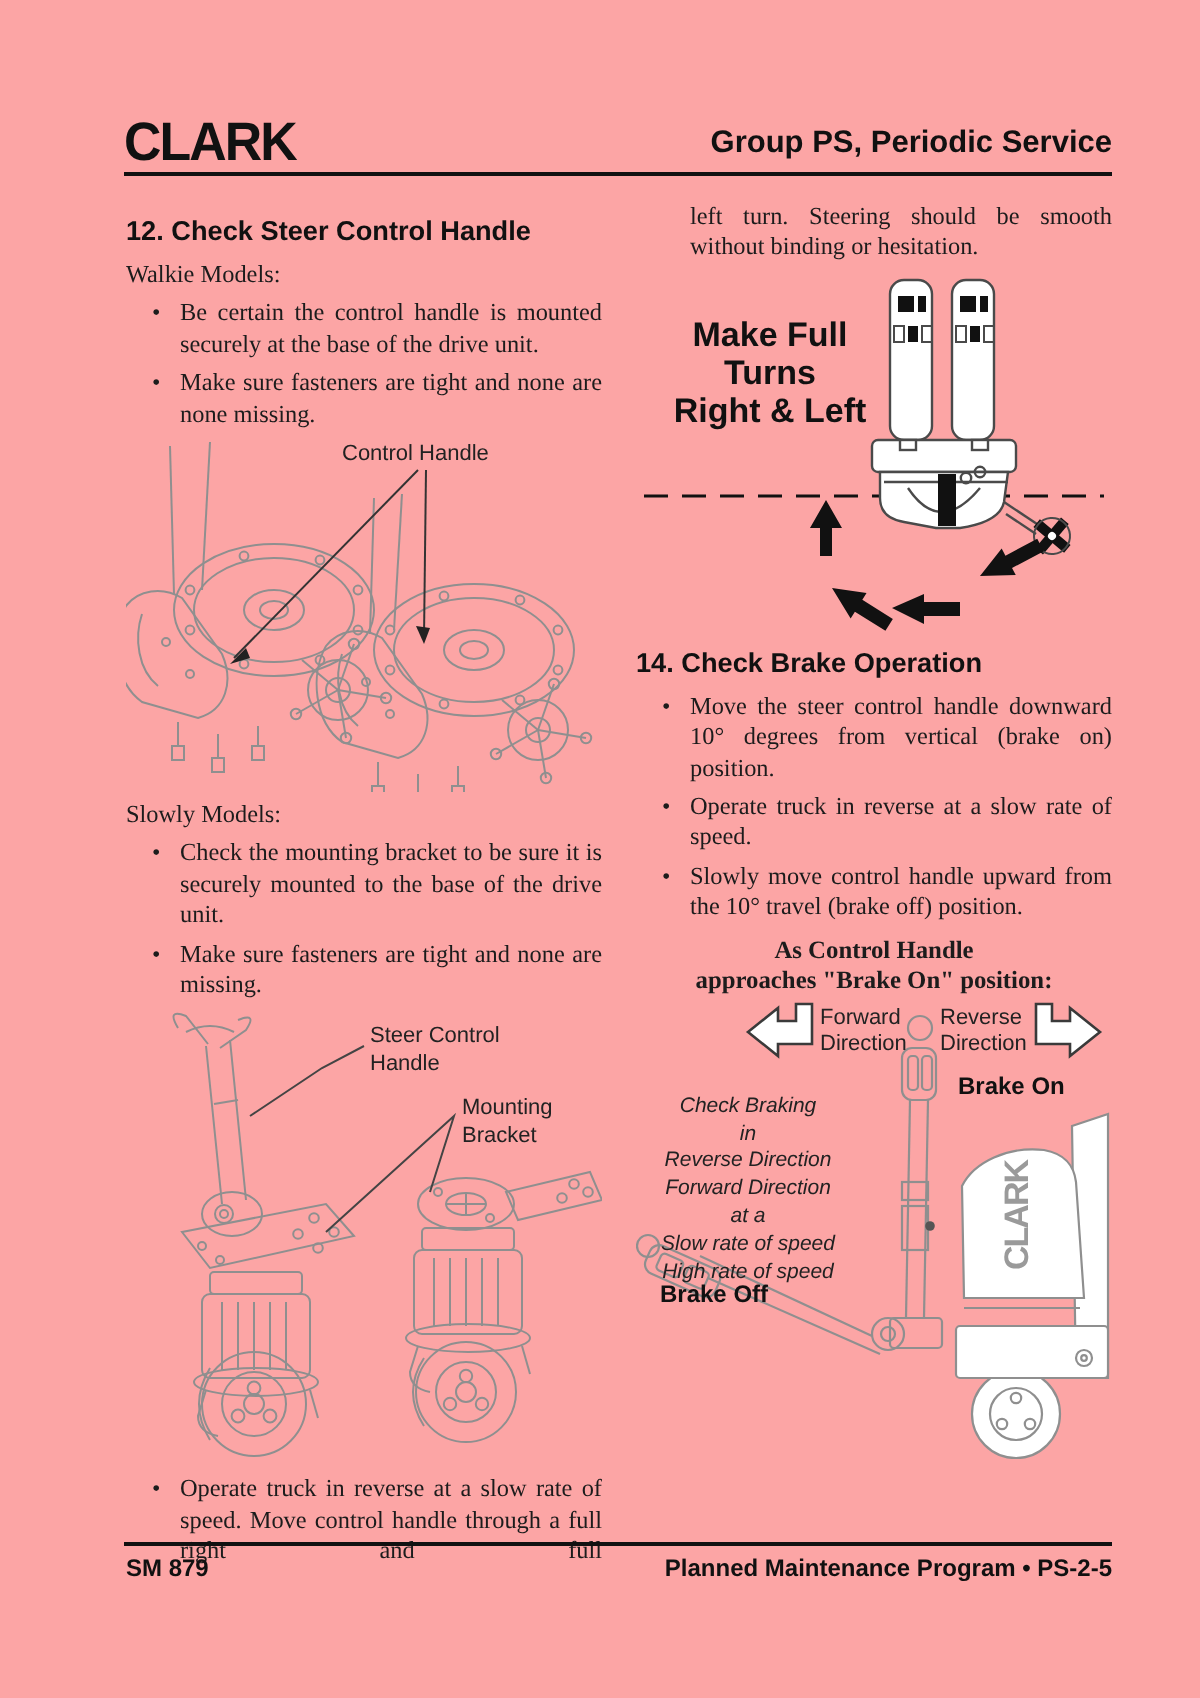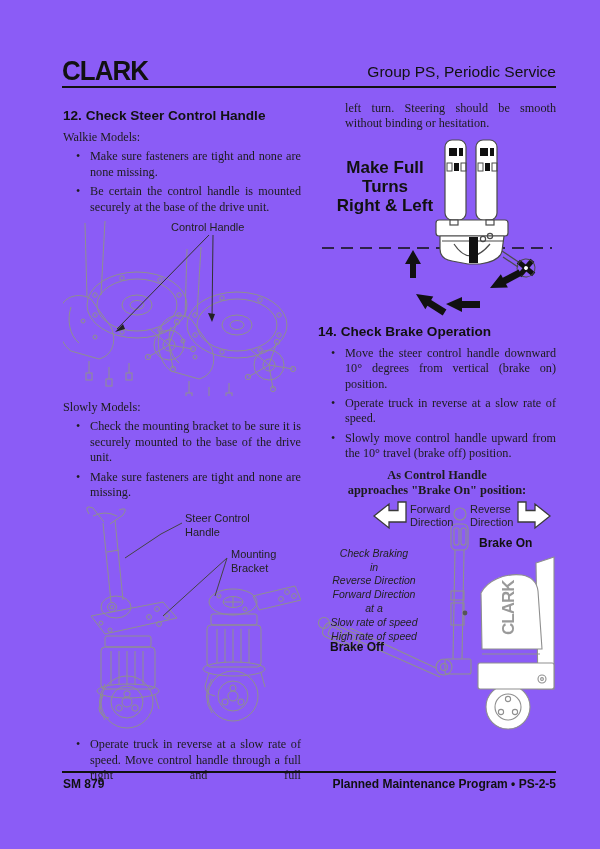--- a/index.html
+++ b/index.html
@@ -1,29 +1,29 @@
 <!DOCTYPE html>
 <html><head>
 <meta charset="utf-8">
 <style>
   html,body { margin:0; padding:0; background:#ffffff; }
   .page {
-    position:relative; width:600px; height:849px; background:#8b5cf6;
+    position:relative; width:600px; height:849px; background:#fca5a5;
     font-family:"Liberation Serif", serif; color:#1c1c1c; overflow:hidden;
   }
   
   .logo {
     position:absolute; left:62px; top:56px;
     font-family:"Liberation Sans", sans-serif; font-weight:900;
     font-size:27px; letter-spacing:-1px; color:#111;
     transform:scaleX(0.96); transform-origin:left;
   }
   .header-title {
     position:absolute; right:44px; top:63px; text-align:left;
-    font-family:"Liberation Sans", sans-serif; font-weight:400; font-size:15.5px; color:#111;
+    font-family:"Liberation Sans", sans-serif; font-weight:700; font-size:15.5px; color:#111;
   }
   .header-rule { position:absolute; left:62px; right:44px; top:86px; height:2.4px; background:#111; }
   
   .col { position:absolute; width:238px; }
   .col-left  { left:63px;  top:108px; }
   .col-right { left:318px; top:101px; }
   h2.section {
     font-family:"Liberation Sans", sans-serif; font-weight:700;
     font-size:13.6px; margin:0 0 7px 0; color:#111;
   }
@@ -67,22 +67,22 @@
 
   <div class="logo">CLARK</div>
   <div class="header-title">Group PS, Periodic Service</div>
   <div class="header-rule"></div>
 
   <div class="col col-left">
 
     <h2 class="section">12. Check Steer Control Handle</h2>
     <p class="plain">Walkie Models:</p>
     <ul class="bullets">
+      <li>Be certain the control handle is mounted securely at the base of the drive unit.</li>
       <li>Make sure fasteners are tight and none are none missing.</li>
-      <li>Be certain the control handle is mounted securely at the base of the drive unit.</li>
     </ul>
 
     <div class="fig" style="height:175px; margin:2px 0 4px 0;">
       <div class="fig-label" style="left:108px; top:0;">Control Handle</div>
       <svg width="238" height="175" viewBox="0 0 238 175">
         <defs>
           <g id="gdu" stroke="#8f8f8f" stroke-width="1" fill="none">
             <ellipse cx="12" cy="-10" rx="50" ry="33"></ellipse>
             <ellipse cx="12" cy="-10" rx="40" ry="26"></ellipse>
             <ellipse cx="12" cy="-10" rx="15" ry="10"></ellipse>

